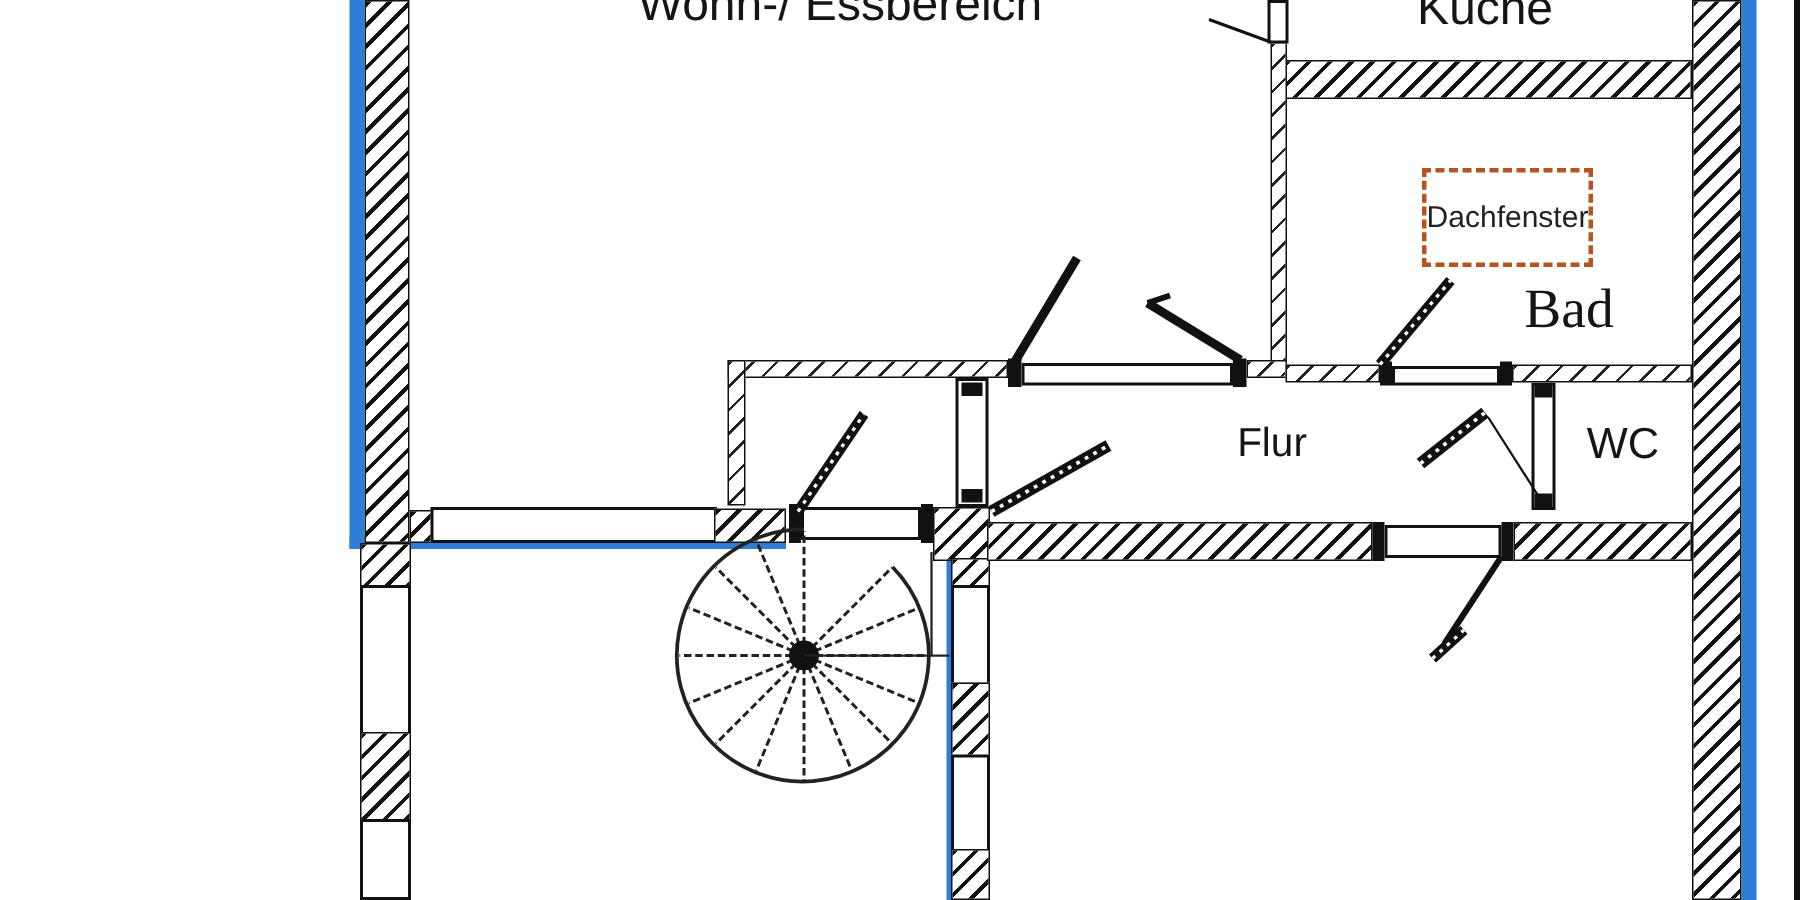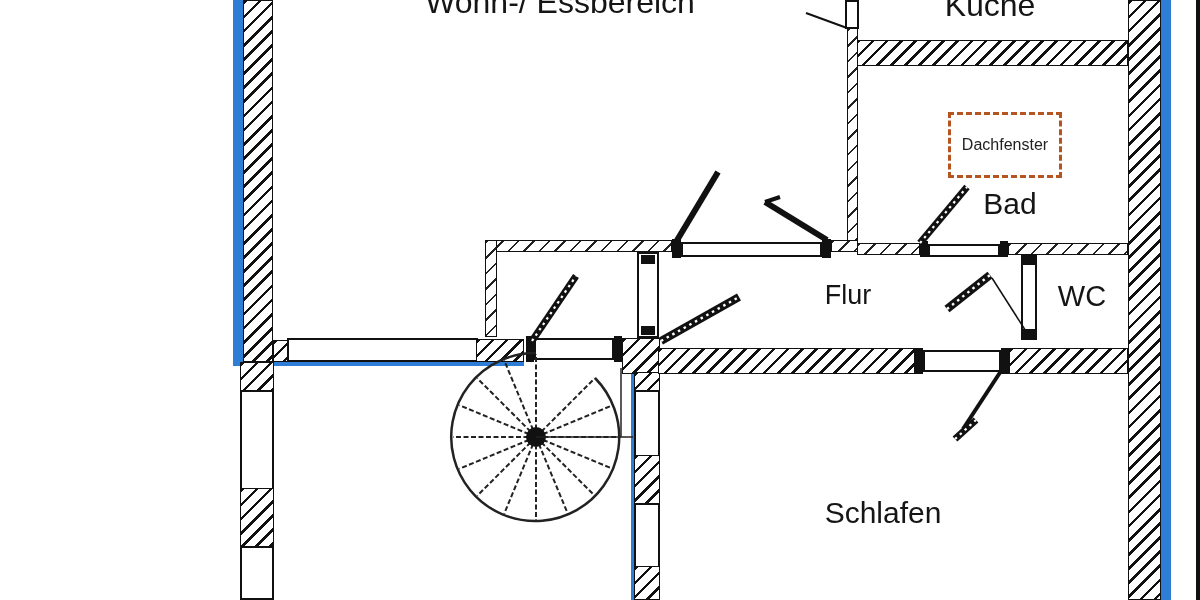--- a/index.html
+++ b/index.html
@@ -146,19 +146,18 @@
     <g>
       <line x1="1001" y1="371" x2="963" y2="429" stroke="#111" stroke-width="4"></line>
       <line x1="955" y1="439" x2="976" y2="420" stroke="#111" stroke-width="7"></line>
       <line x1="955" y1="439" x2="976" y2="420" stroke="#fff" stroke-width="2.2" stroke-dasharray="2.5 4"></line>
     </g>
   </svg>
 
   <div class="lbl" style="left:398px;top:-14px;width:324px;font-size:32px;">Wohn-/ Essbereich</div>
   <div class="lbl" style="left:918px;top:-11px;width:144px;font-size:32px;">Küche</div>
   <div id="dach-box" style="left:948px;top:112px;width:114px;height:66px;">
-    <span class="lbl" style="position:static;font-size:16px;color:#222;">Dachfenster</span>
+    <span class="lbl" style="position:static;font-size:20px;color:#222;">Dachfenster</span>
   </div>
-  <div class="lbl" style="left:966px;top:188px;width:88px;font-size:30px;">Bad</div>
+  <div class="lbl" style="left:1002px;top:188px;width:88px;font-size:37px;font-family:Liberation Serif, serif;">Bad</div>
   <div class="lbl" style="left:808px;top:281px;width:80px;font-size:27px;">Flur</div>
   <div class="lbl" style="left:1046px;top:281px;width:72px;font-size:29px;">WC</div>
-  <div class="lbl" style="left:808px;top:497px;width:150px;font-size:30px;">Schlafen</div>
 </div>
 
 </body></html>

